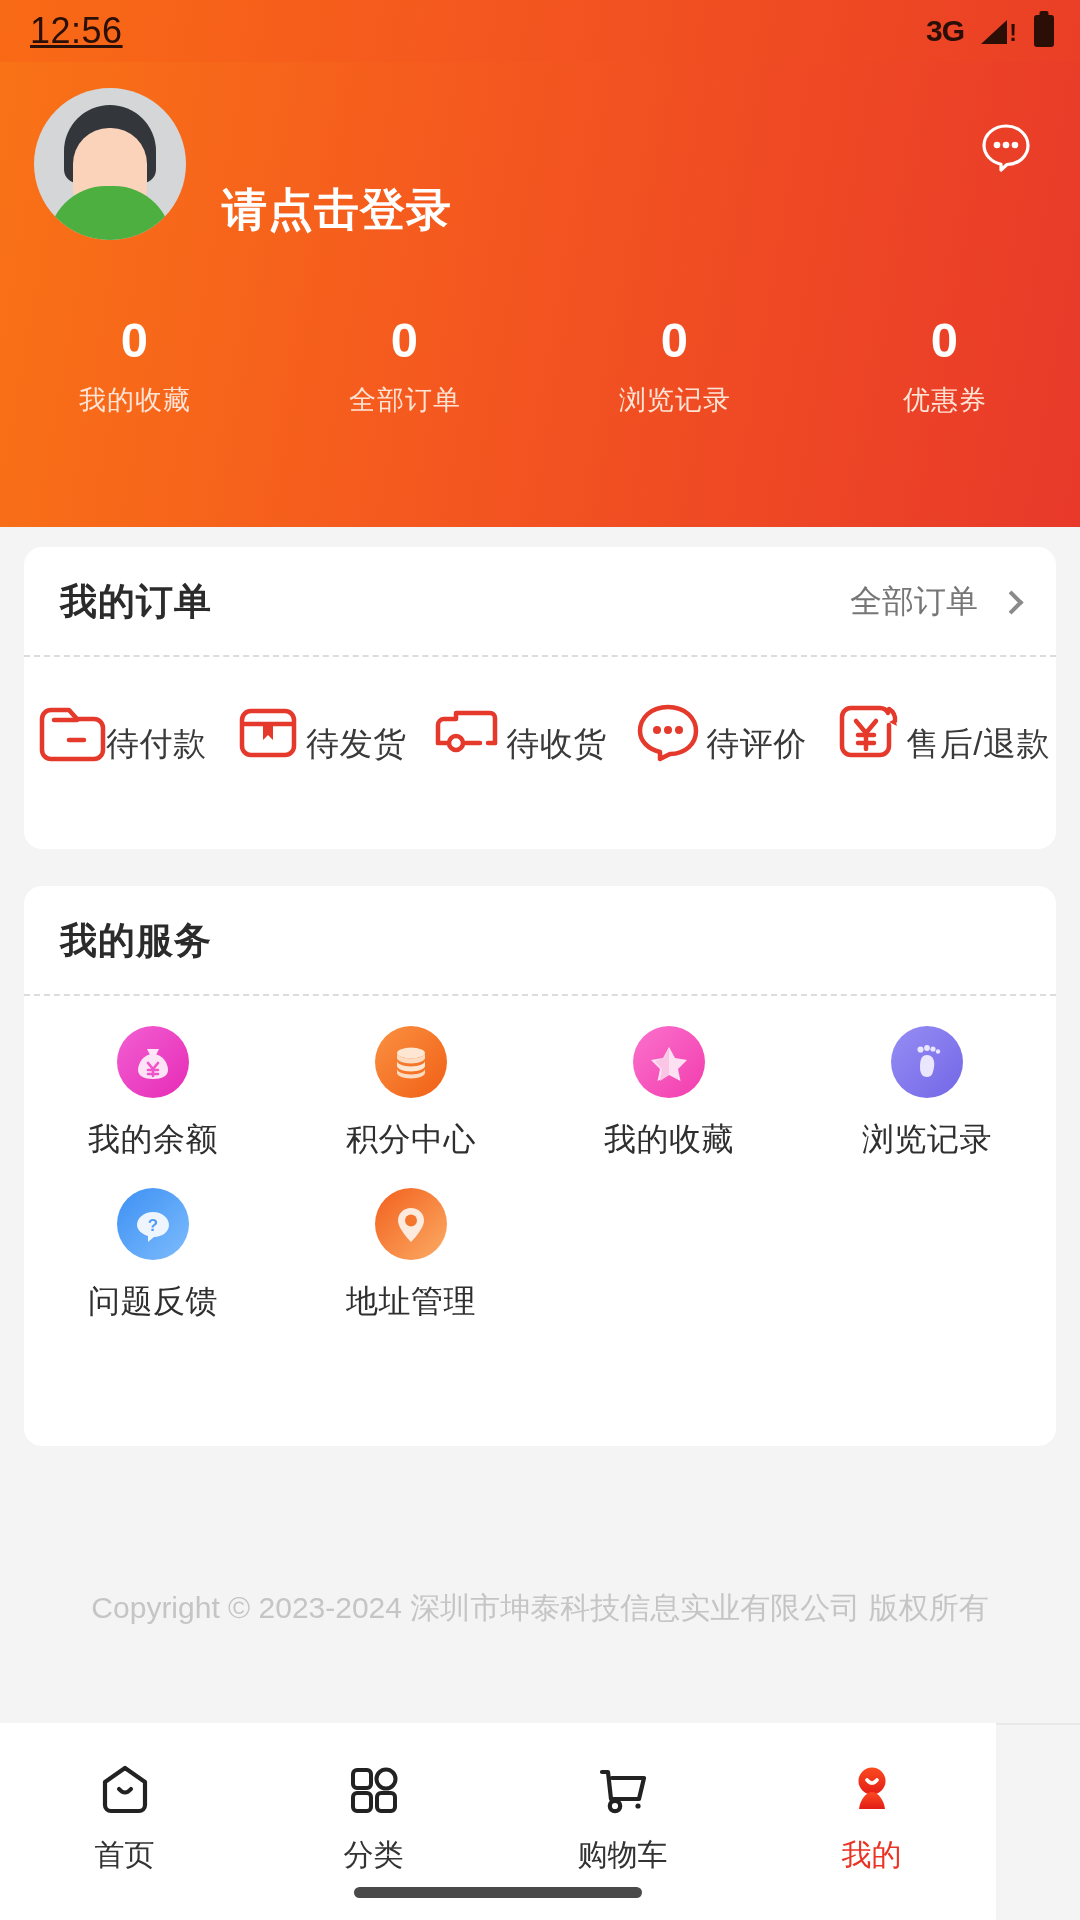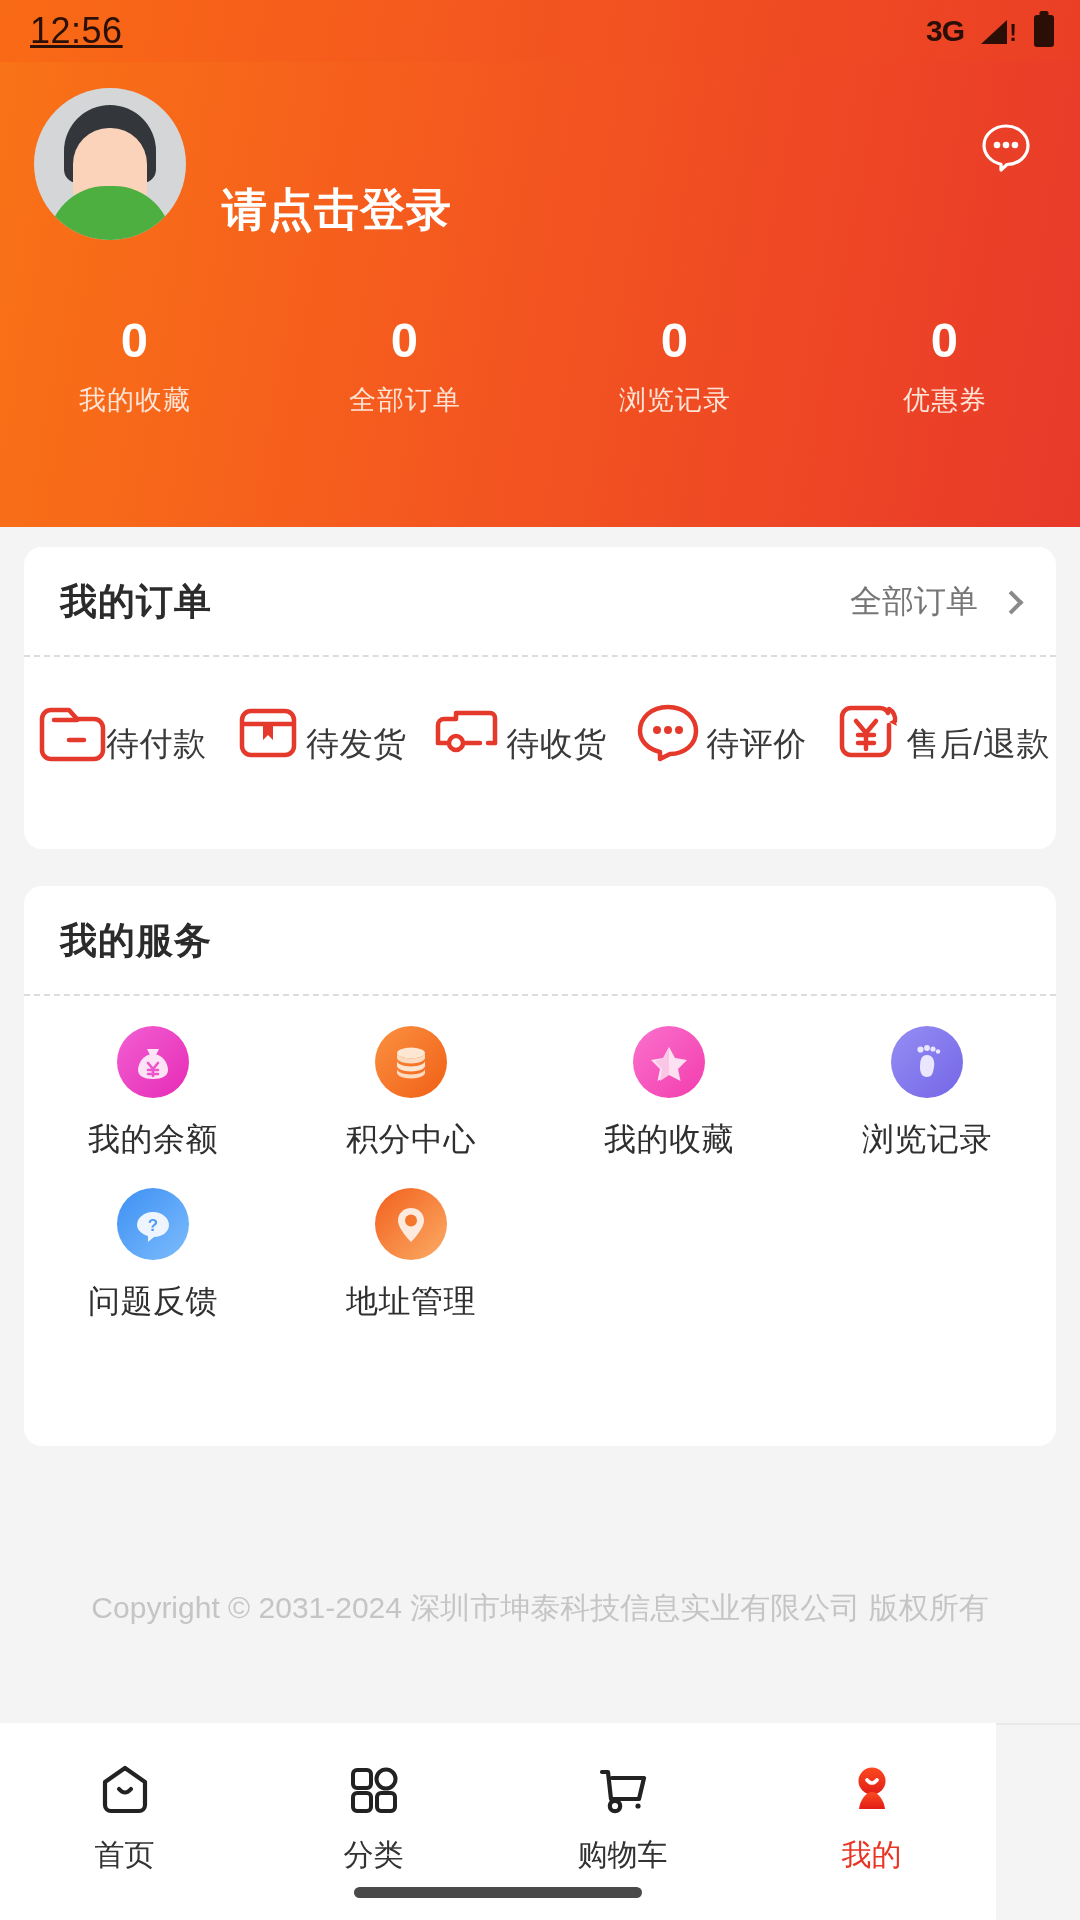--- a/index.html
+++ b/index.html
@@ -382,21 +382,21 @@
             <path d="M22 6 C29.5 6 35 11.5 35 18.5 C35 27 22 40 22 40 C22 40 9 27 9 18.5 C9 11.5 14.5 6 22 6 Z" fill="#fdeade"></path>
             <circle cx="22" cy="18.5" r="6" fill="#f4762d"></circle>
           </svg>
         </div>
         <div class="svc-lbl">地址管理</div>
       </div>
 
     </div>
   </div>
 
-  <div class="copyright">Copyright © 2031-2024 深圳市坤泰科技信息实业有限公司 版权所有</div>
+  <div class="copyright">Copyright © 2023-2024 深圳市坤泰科技信息实业有限公司 版权所有</div>
 
   <div class="nav-sep"></div>
   <div class="bottomnav">
 
     <div class="nav-item">
       <div class="nav-ico">
         <svg width="58" height="58" viewBox="0 0 58 58">
           <path d="M29 7 L49 21 V44 a6 6 0 0 1 -6 6 H15 a6 6 0 0 1 -6 -6 V21 Z" fill="none" stroke="#222" stroke-width="4.2" stroke-linejoin="round"></path>
           <path d="M23 28 q6 7 12 0" fill="none" stroke="#222" stroke-width="4.2" stroke-linecap="round"></path>
         </svg>

